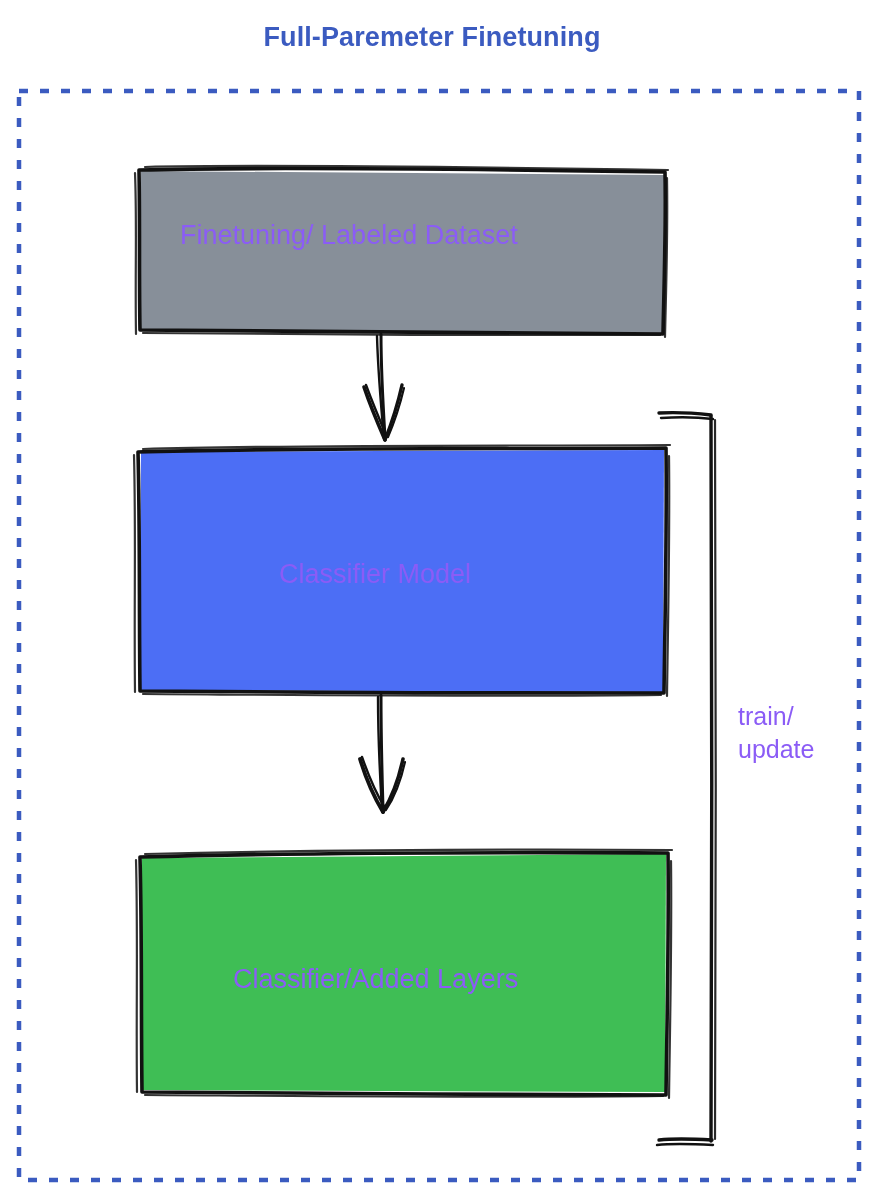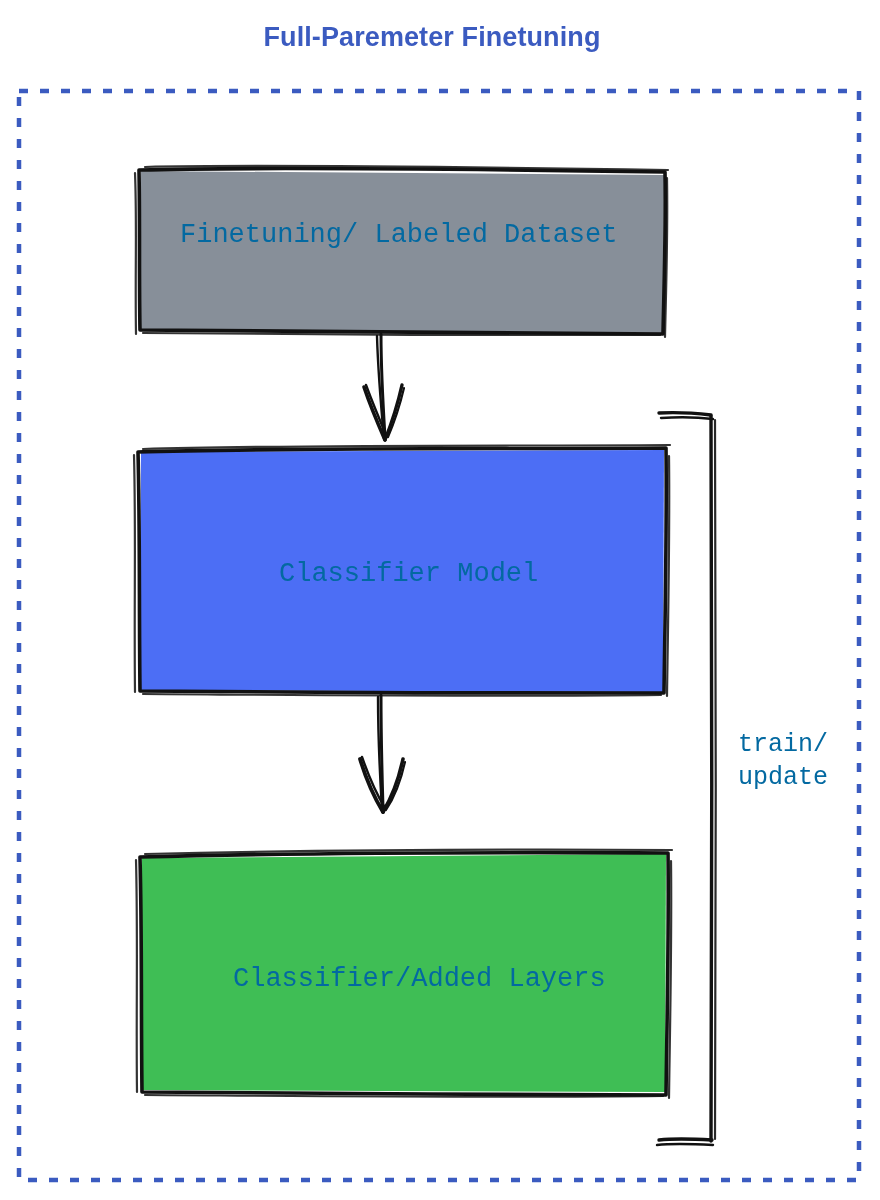--- a/index.html
+++ b/index.html
@@ -28,36 +28,35 @@
     text-align: center;
     font-size: 27px;
     font-weight: 700;
     color: #3b5bc0;
     letter-spacing: 0.1px;
     font-family: "Liberation Sans", sans-serif;
     white-space: nowrap;
   }
   .node-label {
     position: absolute;
-    color: #0369a1;
+    color: #8b5cf6;
     font-size: 27px;
-    font-family: Liberation Mono, monospace;
+    font-family: Liberation Sans, sans-serif;
     white-space: nowrap;
     line-height: 1.18;
   }
   #label-dataset { left: 180px; top: 220px; }
   #label-pretrained { left: 279px; top: 559px; }
   #label-classifier { left: 233px; top: 964px; }
   #label-loop {
     left: 738px;
     top: 700px;
     font-size: 25px;
     line-height: 1.3;
     white-space: pre-line;
-    margin-top: 29px;
   }
   svg { display: block; }
 </style>
 </head>
 <body>
 
 <svg id="canvas" viewBox="0 0 880 1200" xmlns="http://www.w3.org/2000/svg">
 
   <rect x="19" y="91" width="840" height="1089" fill="none" stroke="#3b5bc0" stroke-width="4.5" stroke-dasharray="9 12" stroke-linecap="butt"></rect>
 

